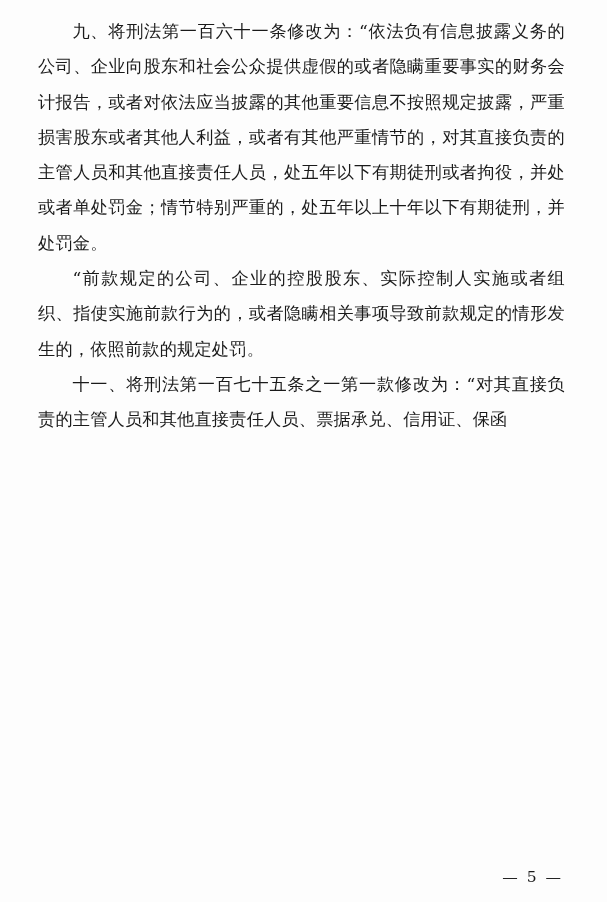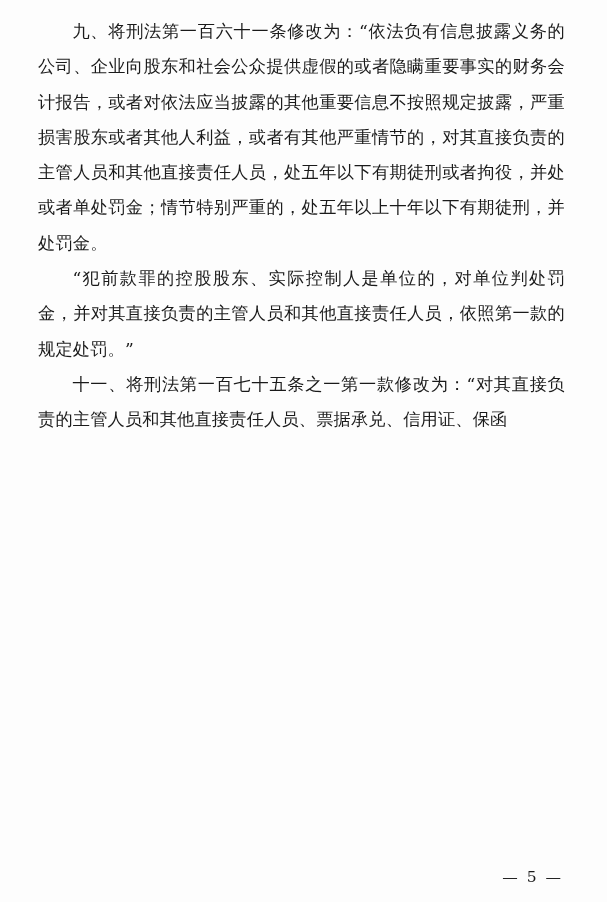--- a/index.html
+++ b/index.html
@@ -44,17 +44,17 @@
     letter-spacing: 2px;
     color: #1a1a1a;
   }
 </style>
 </head>
 <body>
 
 <div class="page">
   <div class="body-text">
     <p class="para">九、将刑法第一百六十一条修改为：“依法负有信息披露义务的公司、企业向股东和社会公众提供虚假的或者隐瞒重要事实的财务会计报告，或者对依法应当披露的其他重要信息不按照规定披露，严重损害股东或者其他人利益，或者有其他严重情节的，对其直接负责的主管人员和其他直接责任人员，处五年以下有期徒刑或者拘役，并处或者单处罚金；情节特别严重的，处五年以上十年以下有期徒刑，并处罚金。</p>
-    <p class="para">“犯前款罪的控股股东、实际控制人是单位的，对单位判处罚金，并对其直接负责的主管人员和其他直接责任人员，依照第一款的规定处罚。”</p>
+    <p class="para">“前款规定的公司、企业的控股股东、实际控制人实施或者组织、指使实施前款行为的，或者隐瞒相关事项导致前款规定的情形发生的，依照前款的规定处罚。</p>
     <p class="para">十一、将刑法第一百七十五条之一第一款修改为：“对其直接负责的主管人员和其他直接责任人员、票据承兑、信用证、保函</p>
   </div>
   <div class="footer">— 5 —</div>
 </div>
 
 </body></html>

